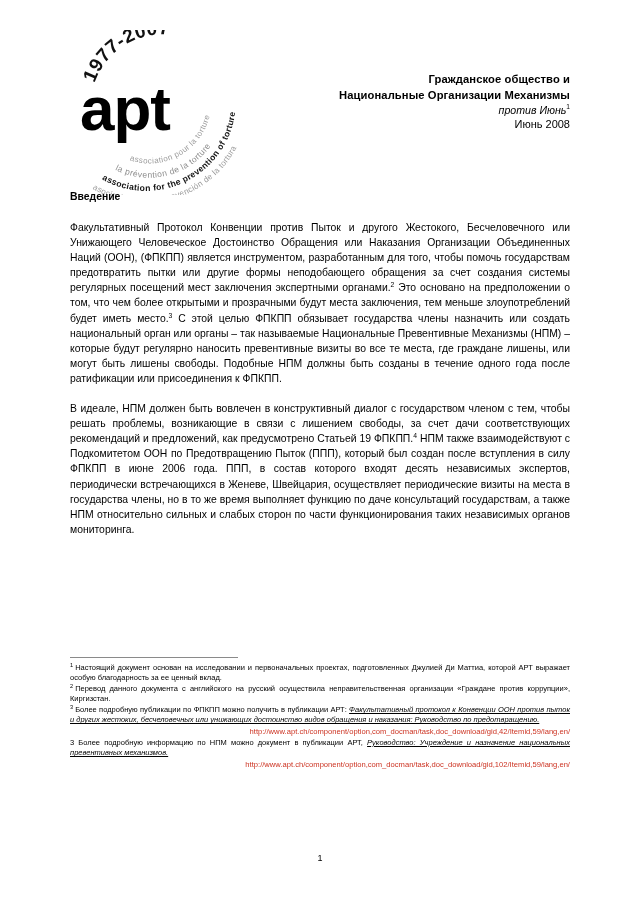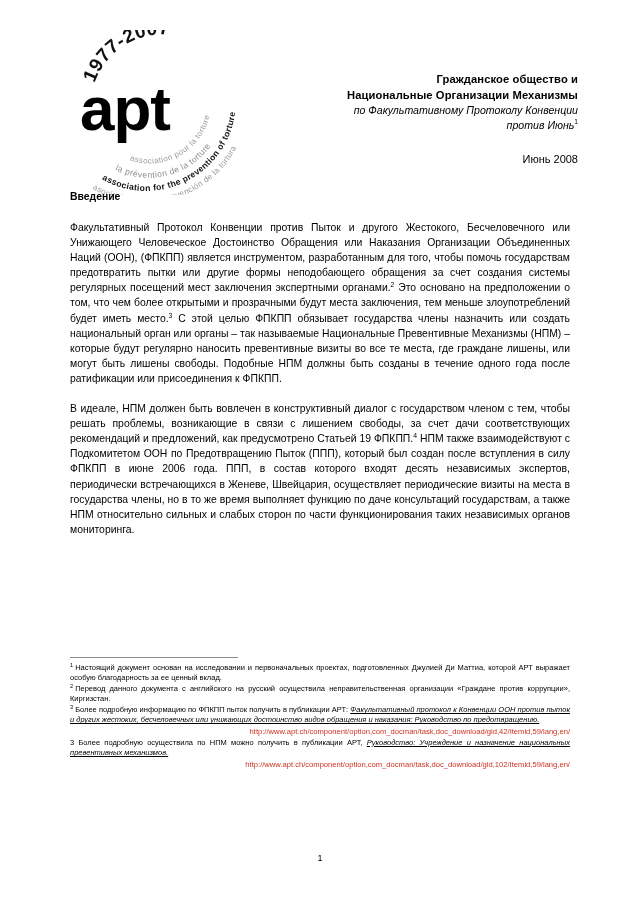--- a/index.html
+++ b/index.html
@@ -37,21 +37,21 @@
     height: 165px;
   }
   .logo-svg {
     display: block;
     width: 215px;
     height: 165px;
   }
 
   .title-block {
     position: absolute;
-    right: 4px;
+    right: 12px;
     top: 44px;
     width: 320px;
     text-align: right;
   }
   .title-line {
     font-size: 11.2px;
     font-weight: bold;
     line-height: 15.5px;
     letter-spacing: 0.1px;
     color: #000;
@@ -63,21 +63,20 @@
   }
   .subtitle-line em {
     font-style: italic;
   }
   .subtitle-line sup {
     font-size: 6.6px;
     vertical-align: super;
     line-height: 0;
   }
   .date-line {
-    margin-top: 20px;
     font-size: 11px;
     text-align: right;
     color: #000;
   }
 
   
   .content {
     position: absolute;
     left: 70px;
     top: 190px;
@@ -194,23 +193,20 @@
         <text font-family="'Liberation Sans', sans-serif" font-size="8.2" fill="#9a9a9a" letter-spacing="0.3">
           <textPath href="#arcEs" startOffset="2%">asociación para la prevención de la tortura</textPath>
         </text>
       </svg>
     </div>
 
     <div class="title-block">
       <div class="title-line">Гражданское общество и</div>
       <div class="title-line">Национальные Организации Механизмы</div>
       <div class="subtitle-line">
-        <em>по Факультативному Протоколу Конвенции</em>
-      </div>
-      <div class="subtitle-line">
         <em>против Июнь</em><sup>1</sup>
       </div>
       <div class="date-line">Июнь 2008</div>
     </div>
 
   </div>
 
   <div class="content">
 
     <h2 class="section-heading">Введение</h2>
@@ -222,25 +218,25 @@
   </div>
 
   <div class="footnotes">
 
     <div class="fn-rule"></div>
 
     <p class="fn"><sup>1</sup><span>Настоящий документ основан на исследовании и первоначальных проектах, подготовленных Джулией Ди Маттиа, которой АРТ выражает особую благодарность за ее ценный вклад.</span></p>
 
     <p class="fn"><sup>2</sup><span>Перевод данного документа с английского на русский осуществила неправительственная организации «Граждане против коррупции», Киргизстан.</span></p>
 
-    <p class="fn"><sup>3</sup><span>Более подробную информацию по ФПКПП пыток получить в публикации АРТ: </span><em>Факультативный протокол к Конвенции ООН против пыток и других жестоких, бесчеловечных или унижающих достоинство видов обращения и наказания: Руководство по предотвращению.</em></p>
+    <p class="fn"><sup>3</sup><span>Более подробную публикации по ФПКПП можно получить в публикации АРТ: </span><em>Факультативный протокол к Конвенции ООН против пыток и других жестоких, бесчеловечных или унижающих достоинство видов обращения и наказания: Руководство по предотвращению.</em></p>
 
     <p class="fn-url">http://www.apt.ch/component/option,com_docman/task,doc_download/gid,42/Itemid,59/lang,en/</p>
 
-    <p class="fn"><span class="fn-plain-num">3</span>&nbsp;<span>Более подробную осуществила по НПМ можно получить в публикации АРТ, </span><em>Руководство: Учреждение и назначение национальных превентивных механизмов.</em></p>
+    <p class="fn"><span class="fn-plain-num">3</span>&nbsp;<span>Более подробную информацию по НПМ можно документ в публикации АРТ, </span><em>Руководство: Учреждение и назначение национальных превентивных механизмов.</em></p>
 
     <p class="fn-url">http://www.apt.ch/component/option,com_docman/task,doc_download/gid,102/Itemid,59/lang,en/</p>
 
   </div>
 
   <div class="page-number">1</div>
 
 </div>
 
 </body></html>

